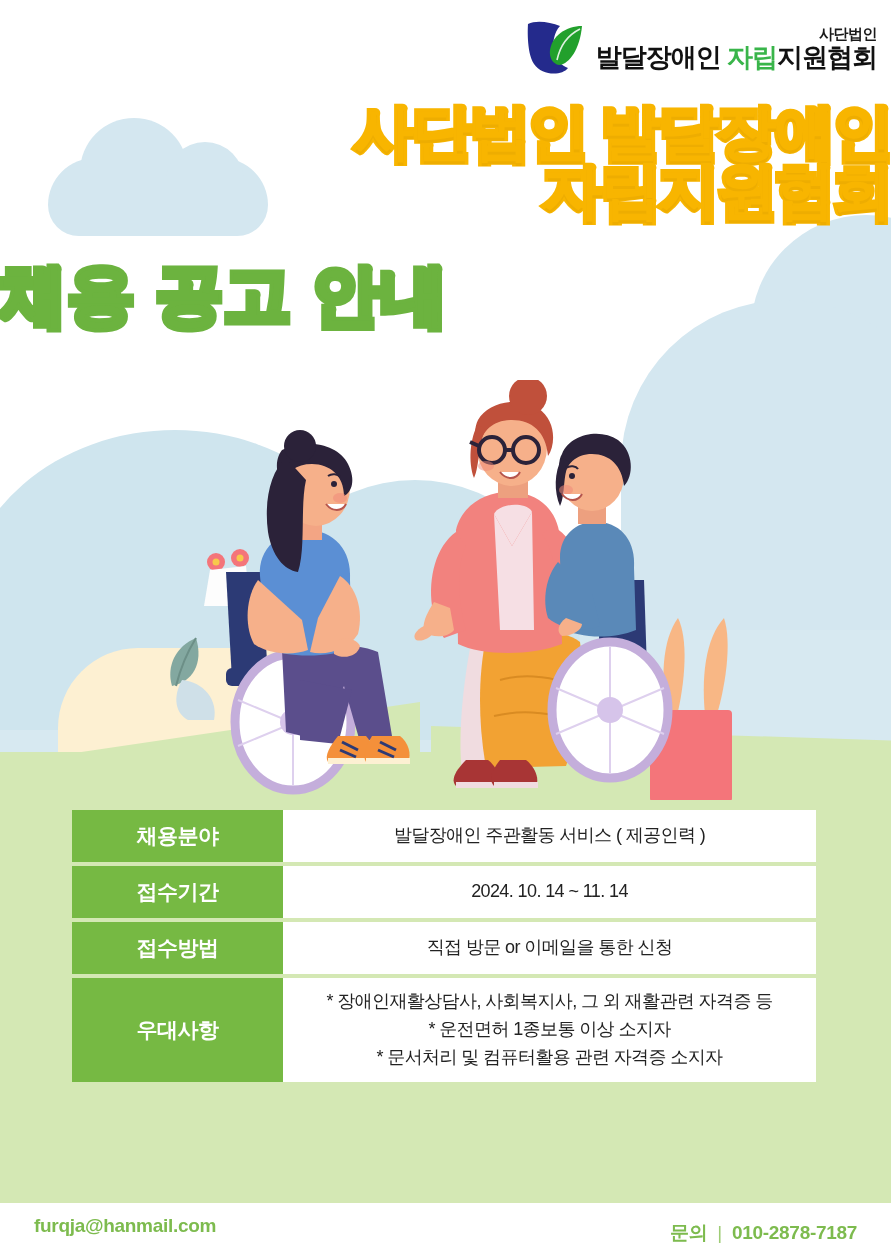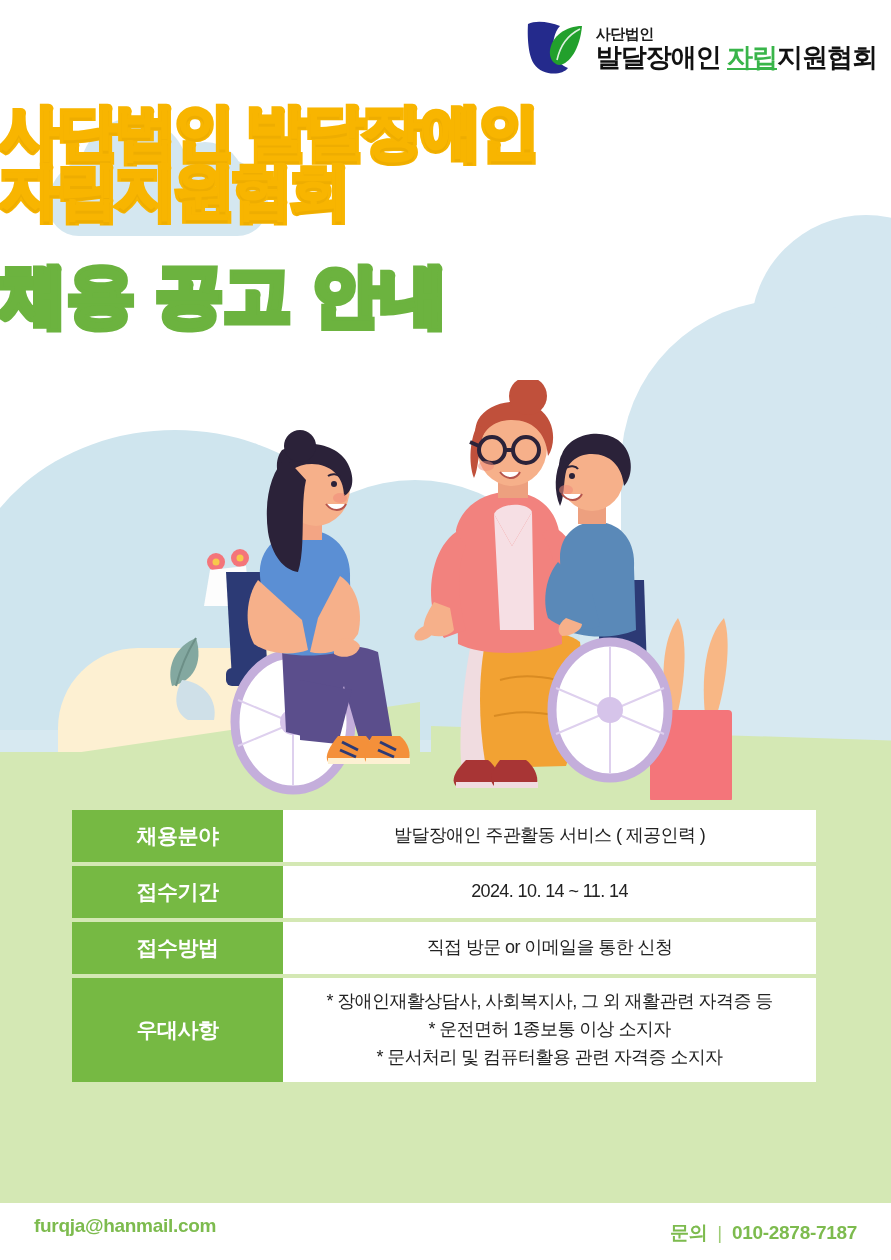--- a/index.html
+++ b/index.html
@@ -62,28 +62,28 @@
     background:#d4e8b4;
     clip-path:polygon(0 0,100% 36%,100% 100%,0 100%);
   }
   .footer-white{
     position:absolute;left:0;right:0;top:1203px;height:57px;background:#ffffff;
   }
 
   
   .logo{position:absolute;right:14px;top:18px;display:flex;align-items:center;gap:8px;}
   .logo-mark{width:66px;height:60px;flex:0 0 auto;}
-  .logo-text{display:flex;flex-direction:column;line-height:1;}
+  .logo-text{display:flex;flex-direction:column;line-height:1;text-align:right;}
   .logo-line1{font-size:15px;font-weight:bold;color:#1a1a1a;letter-spacing:-0.5px;margin-bottom:3px;}
   .logo-line2{font-size:26px;font-weight:bold;color:#111111;letter-spacing:-1px;white-space:nowrap;}
-  .logo-green{color:#39b54a;text-decoration:underline;}
+  .logo-green{color:#39b54a;}
 
   
   .headline{
-    position:absolute;left:0;right:0;top:104px;text-align:left;
+    position:absolute;left:13px;right:0;top:104px;text-align:right;
     font-size:60px;line-height:0.98;font-weight:bold;
     color:#f8b500;letter-spacing:-2px;
     -webkit-text-stroke:7px #f8b500;paint-order:stroke fill;
     text-shadow:0 3px 0 rgba(0,0,0,0.04);
   }
   .headline .l2{display:block;}
   .subhead{
     position:absolute;left:0;right:0;top:262px;
     font-size:66px;line-height:1;font-weight:bold;
     color:#6cb33f;letter-spacing:2px;

